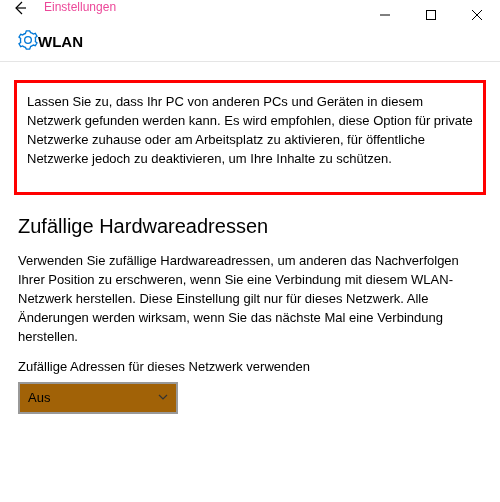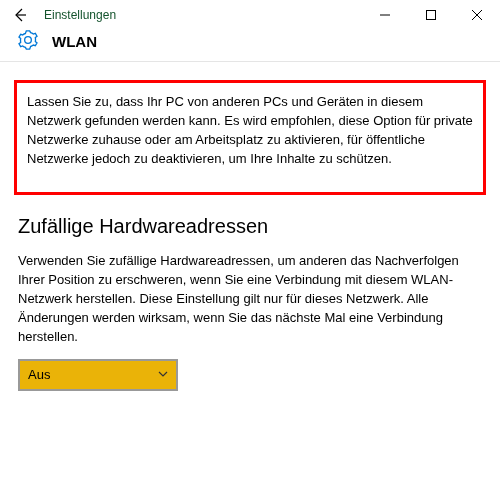--- a/index.html
+++ b/index.html
@@ -9,24 +9,24 @@
     height: 502px;
     font-family: "Segoe UI", Tahoma, sans-serif;
     font-size: 13px;
     color: #000;
     background: #fff;
     overflow: hidden;
   }
   .titlebar {
     height: 30px;
     display: flex;
-    align-items: center;
+    align-items: flex-start;
     padding: 0 0 0 12px;
     font-size: 12px;
-    color: #14532d;
+    color: #ec4899;
   }
   .titlebar .back {
     width: 20px;
     display: flex;
     align-items: center;
     justify-content: flex-start;
     margin-right: 12px;
     cursor: pointer;
   }
   .titlebar .title {
@@ -37,21 +37,20 @@
     height: 30px;
     display: flex;
     align-items: center;
     justify-content: center;
     cursor: pointer;
   }
   .header {
     display: flex;
     align-items: center;
     padding: 0 18px 6px 18px;
-    gap: 14px;
   }
   .page-title {
     font-size: 15px;
     font-weight: 600;
   }
   .divider {
     height: 1px;
     background: #e5e5e5;
     margin: 2px 0 0 0;
   }
@@ -109,21 +108,21 @@
   .select {
     width: 160px;
     height: 32px;
     border: 2px solid #999;
     display: flex;
     align-items: center;
     justify-content: space-between;
     padding: 4px 8px;
     font-size: 13px;
     cursor: pointer;
-    background: #eab308;
+    background: #a16207;
   }
   .chev {
     display: inline-block;
   }
 </style>
 </head>
 <body>
 
 <div class="titlebar">
   <div class="back">
@@ -164,20 +163,21 @@
 
 <div class="content">
 
   <div class="highlight">
     <p class="desc">Lassen Sie zu, dass Ihr PC von anderen PCs und Geräten in diesem Netzwerk gefunden werden kann. Es wird empfohlen, diese Option für private Netzwerke zuhause oder am Arbeitsplatz zu aktivieren, für öffentliche Netzwerke jedoch zu deaktivieren, um Ihre Inhalte zu schützen.</p>
   </div>
 
   <div class="section">
     <h2>Zufällige Hardwareadressen</h2>
     <p class="desc">Verwenden Sie zufällige Hardwareadressen, um anderen das Nachverfolgen Ihrer Position zu erschweren, wenn Sie eine Verbindung mit diesem WLAN-Netzwerk herstellen. Diese Einstellung gilt nur für dieses Netzwerk. Alle Änderungen werden wirksam, wenn Sie das nächste Mal eine Verbindung herstellen.</p>
+    <div class="field-label">Zufällige Adressen für dieses Netzwerk verwenden</div>
     <div class="select">
       <span>Aus</span>
       <span class="chev">
         <svg width="10" height="10" viewBox="0 0 10 10">
             <path d="M1 3 L5 7 L9 3" stroke="#333" stroke-width="1.2" fill="none"></path>
           </svg>
       </span>
     </div>
   </div>
 

